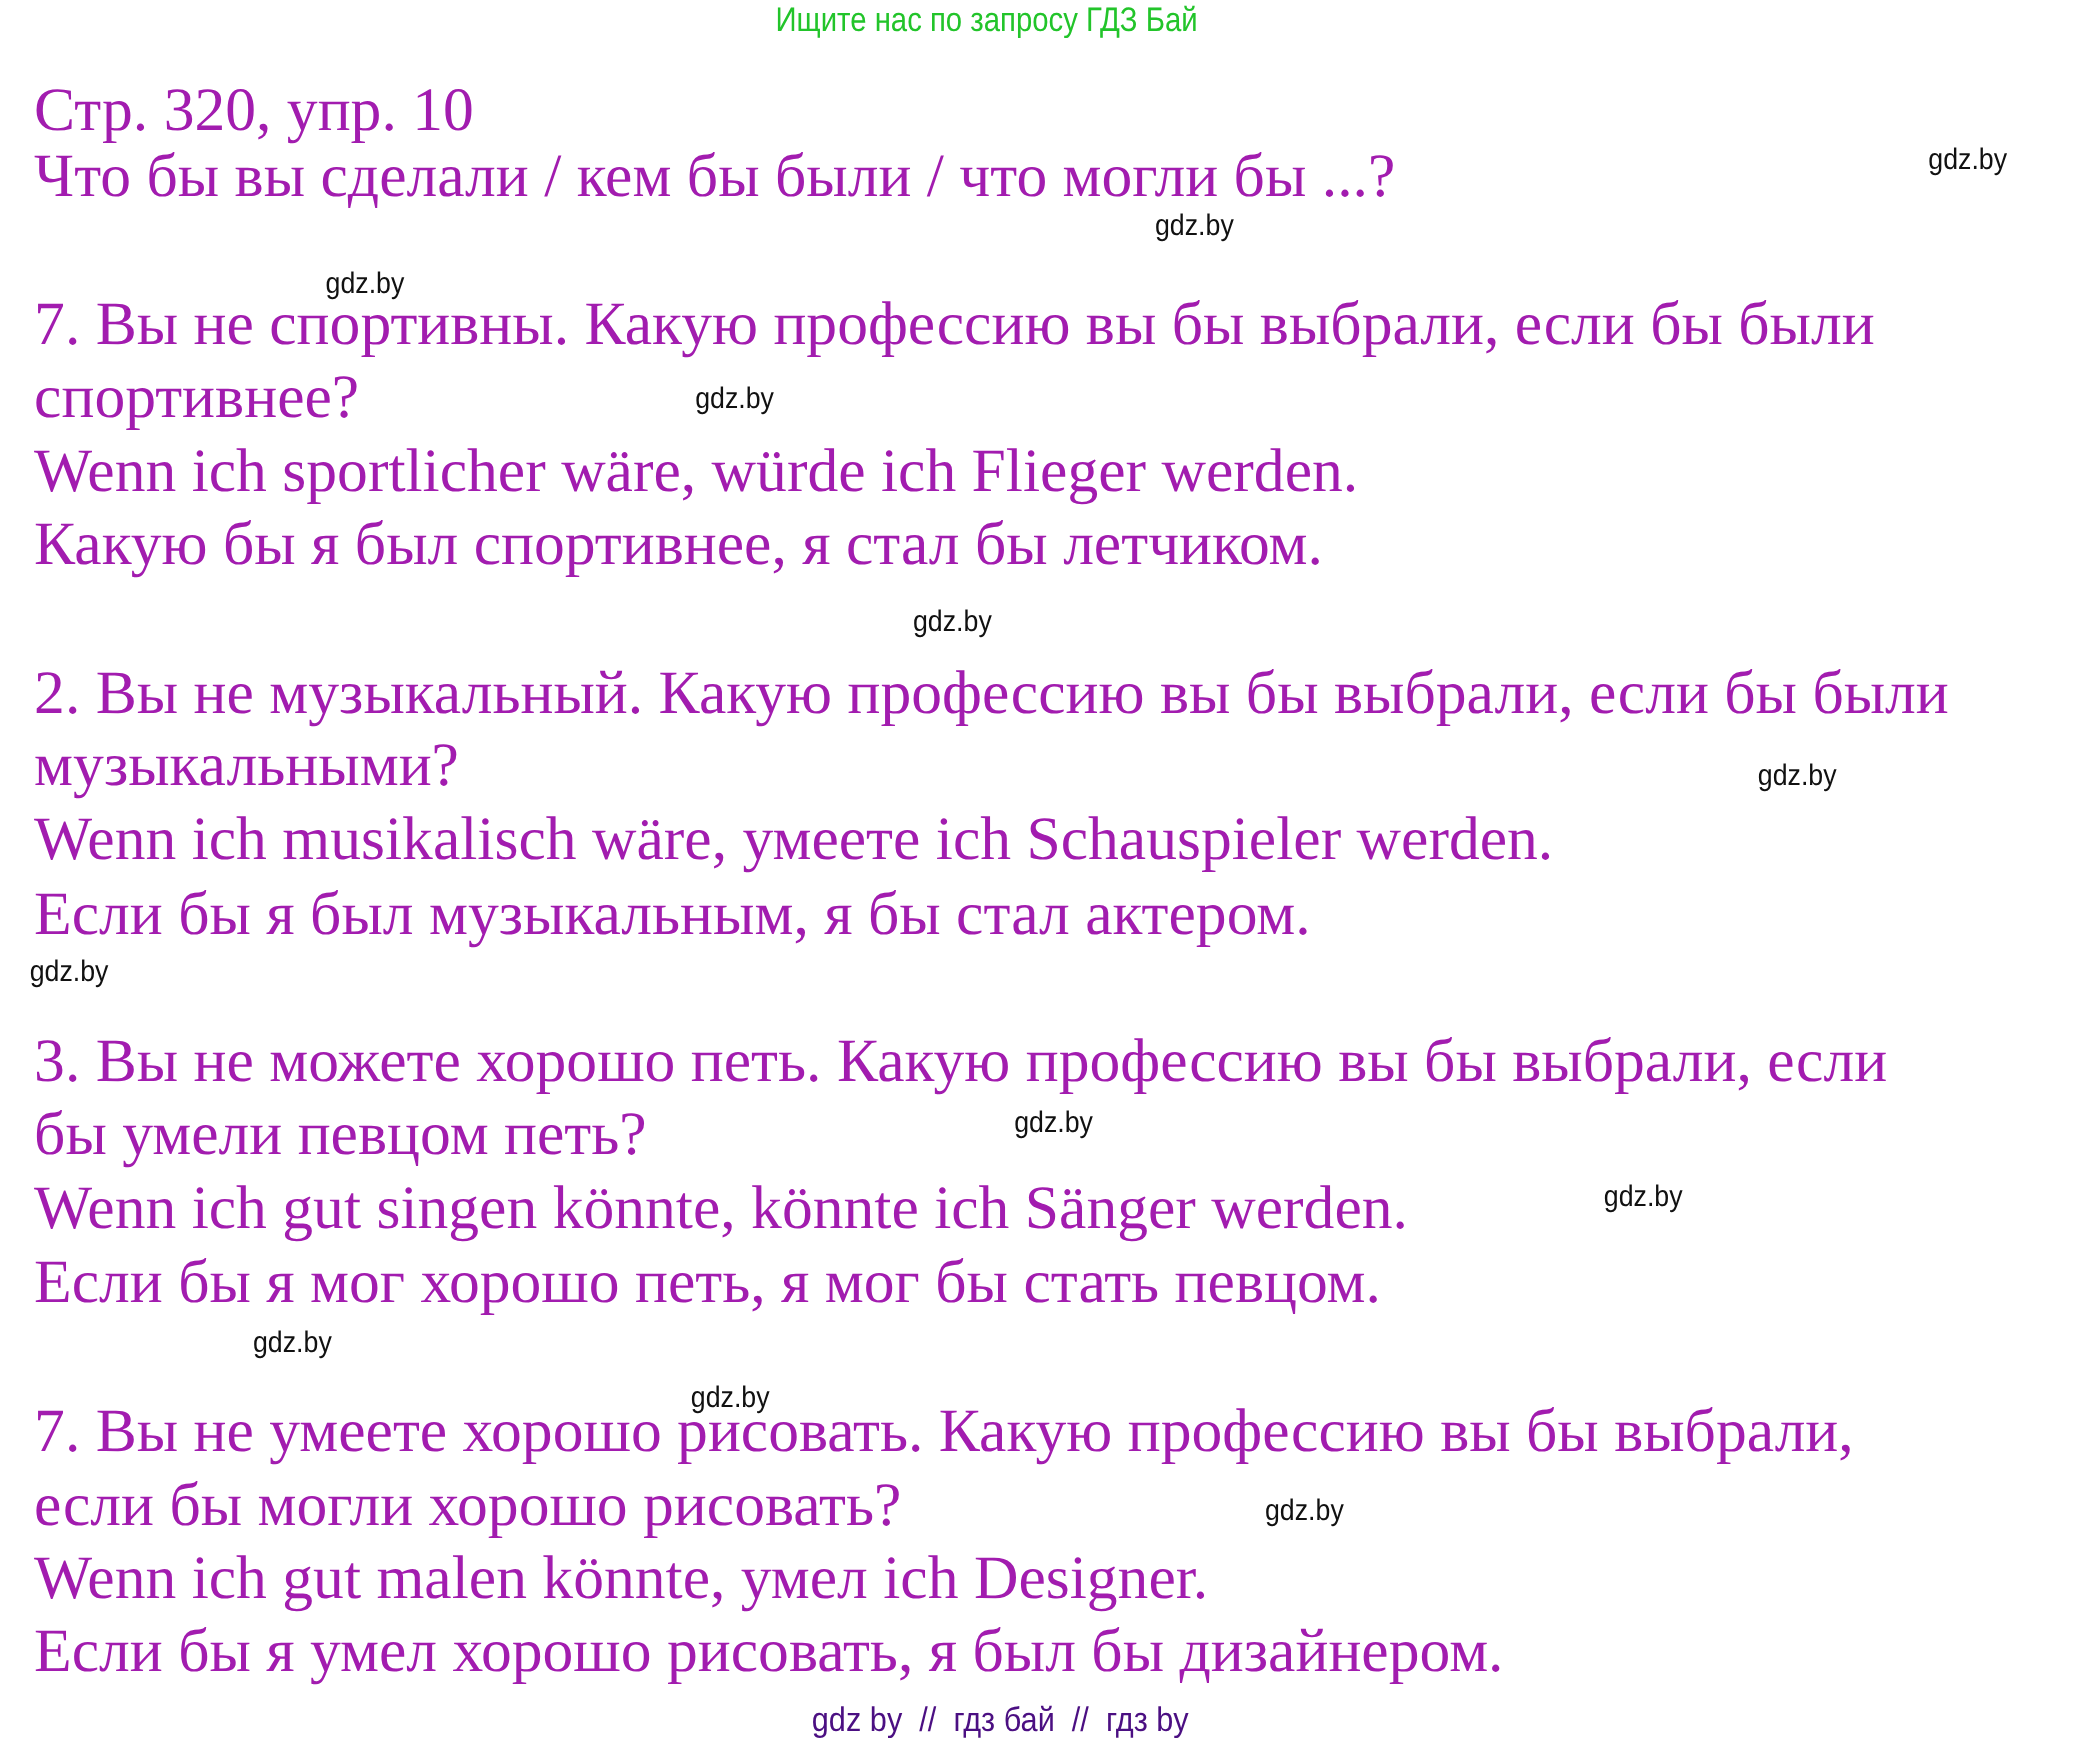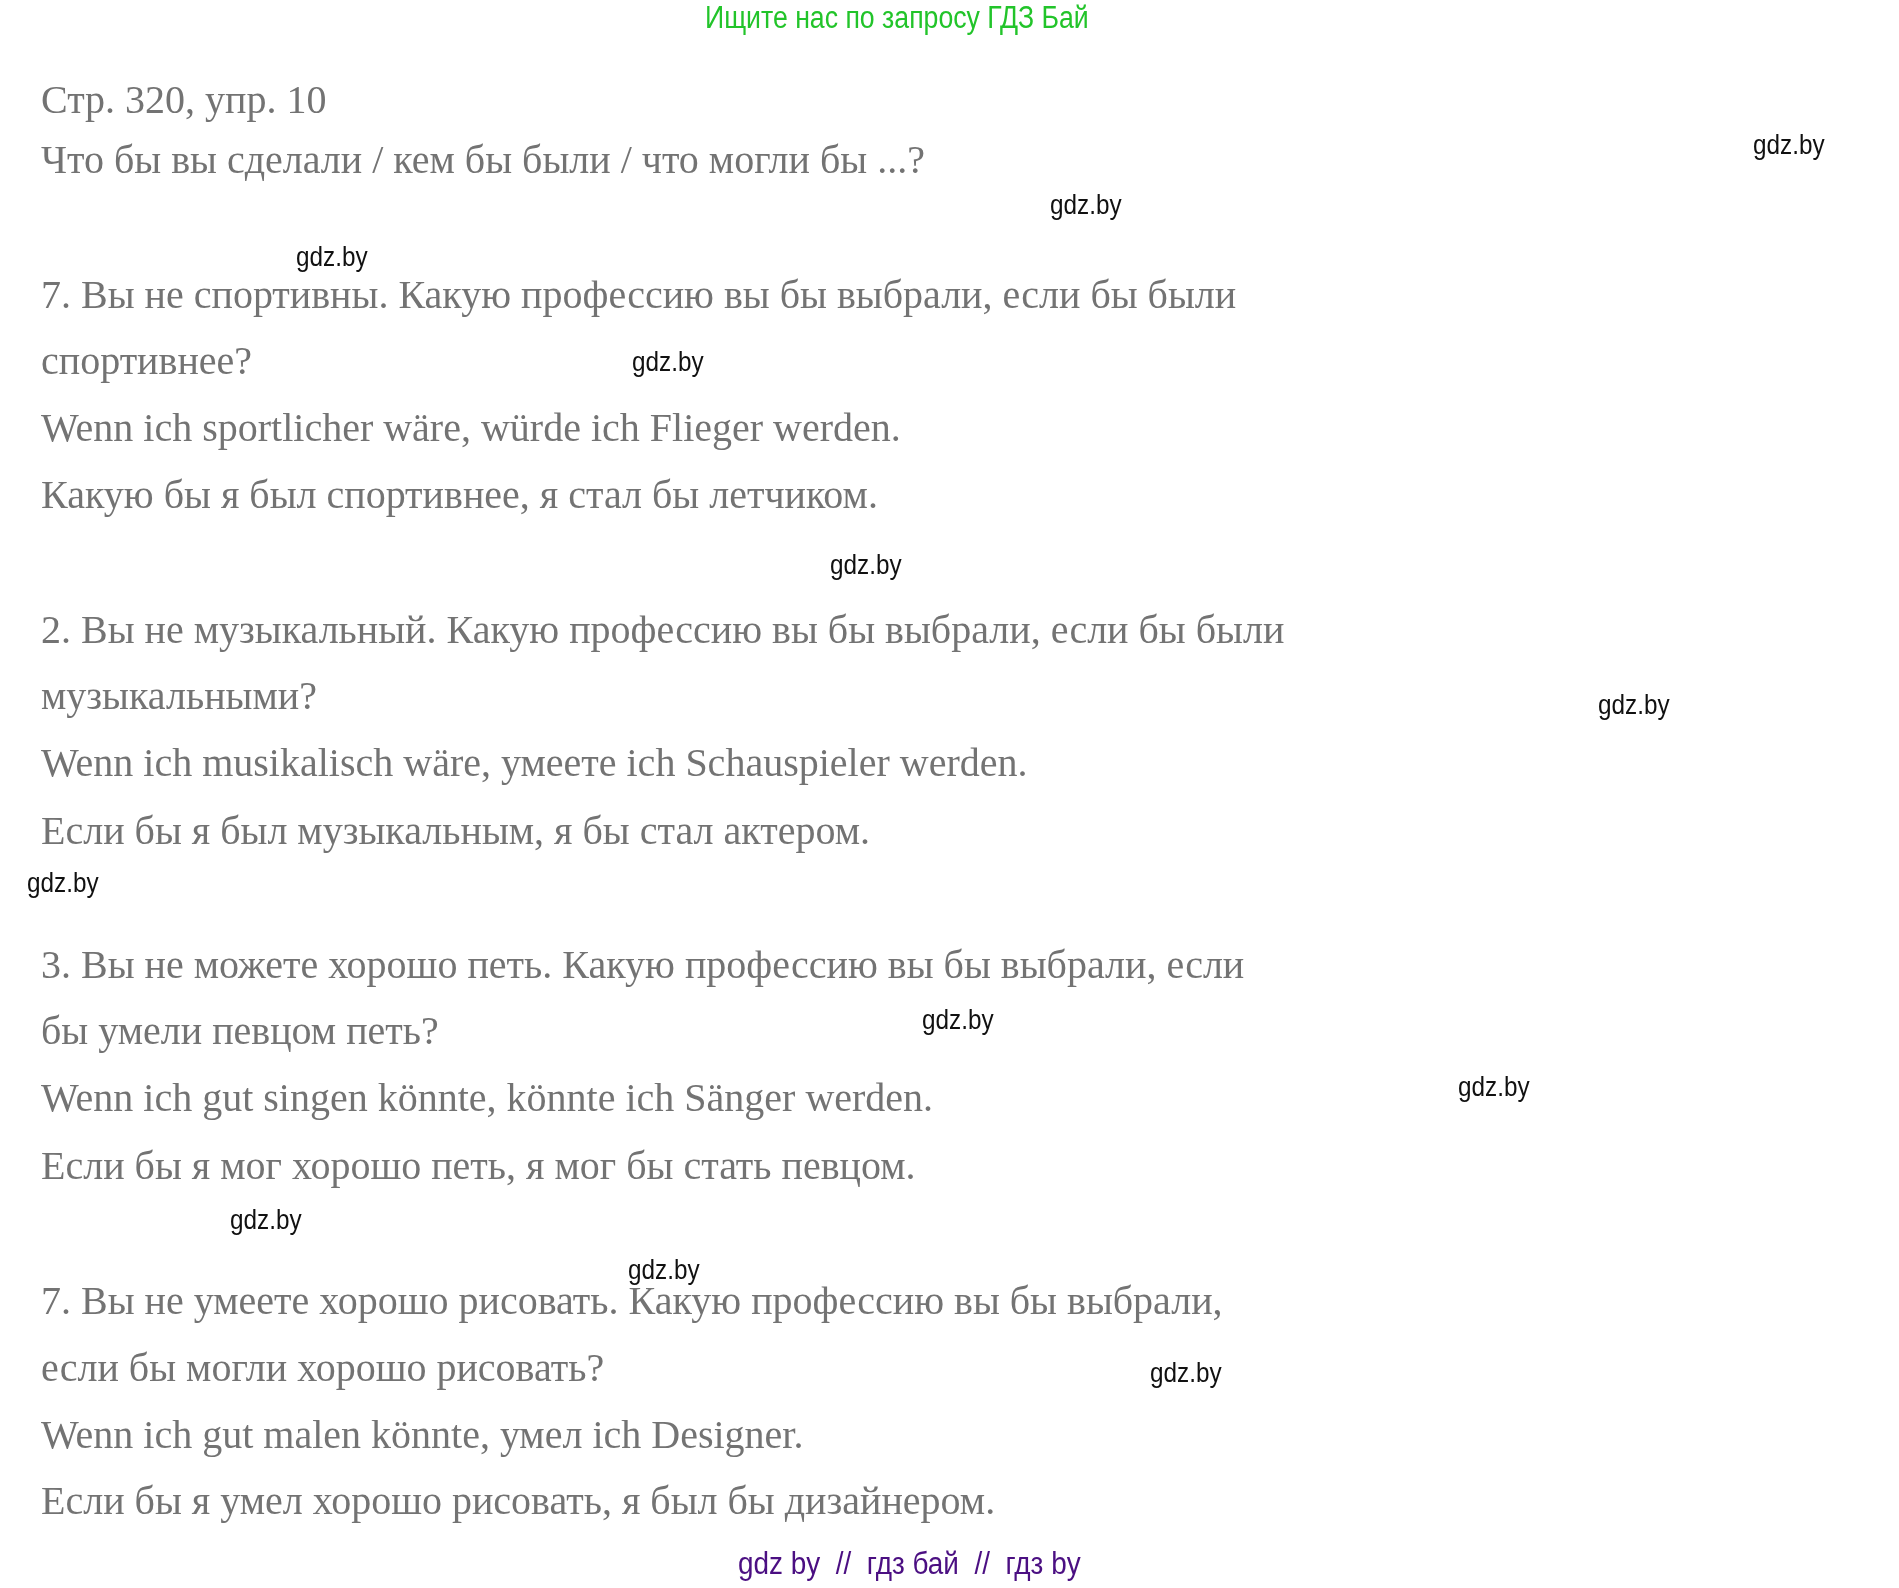--- a/index.html
+++ b/index.html
@@ -13,23 +13,23 @@
     font-size: 31px; line-height: 36px; white-space: nowrap;
     transform: scaleX(0.86); transform-origin: left top;
   }
   .footer {
     position: absolute; left: 738px; top: 1546px;
     font-family: "Liberation Sans", sans-serif;
     font-size: 31px; line-height: 36px; white-space: pre;
     transform: scaleX(0.9); transform-origin: left top;
   }
   .line {
-    position: absolute; left: 41px;
+    position: absolute; left: 31px;
     font-family: "Liberation Serif", serif;
-    font-size: 40px; line-height: 56px; color: #737373;
+    font-size: 56px; line-height: 56px; color: #a21caf;
     white-space: nowrap; height: 56px;
   }
   .wm {
     position: absolute;
     font-family: "Liberation Sans", sans-serif;
     font-size: 27px; line-height: 30px; color: #111;
     white-space: nowrap;
     transform: scaleX(0.9); transform-origin: left top;
   }
 </style>

